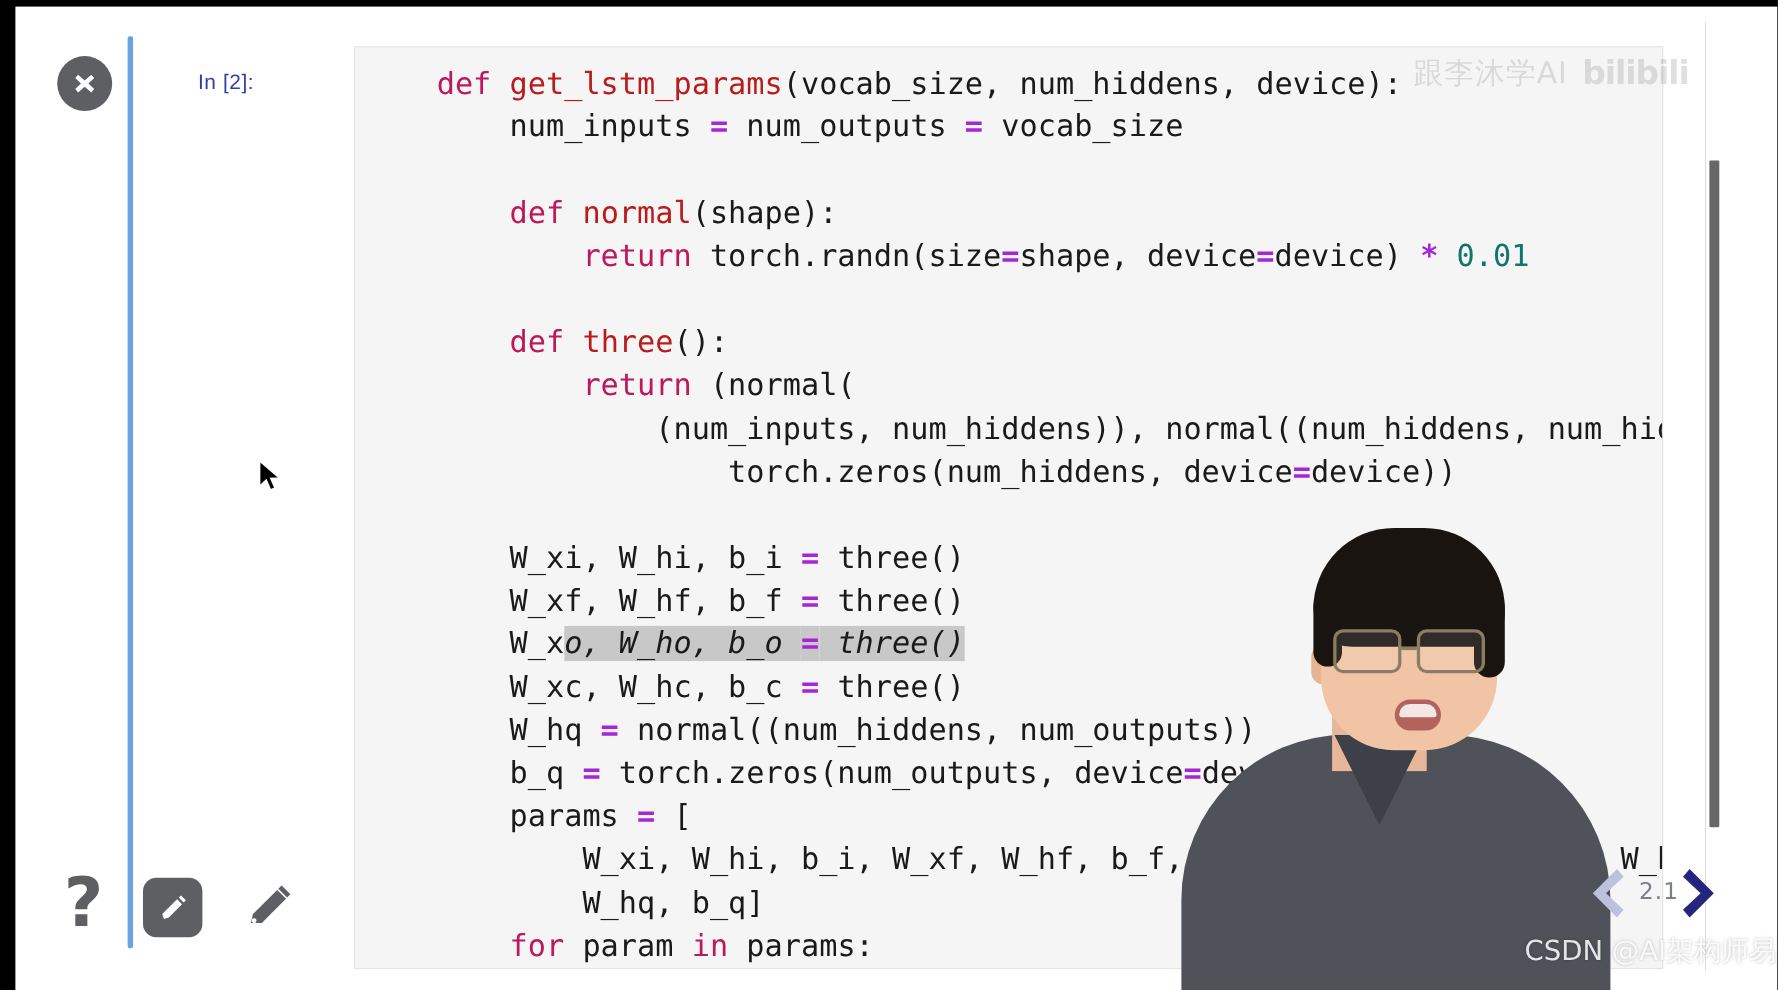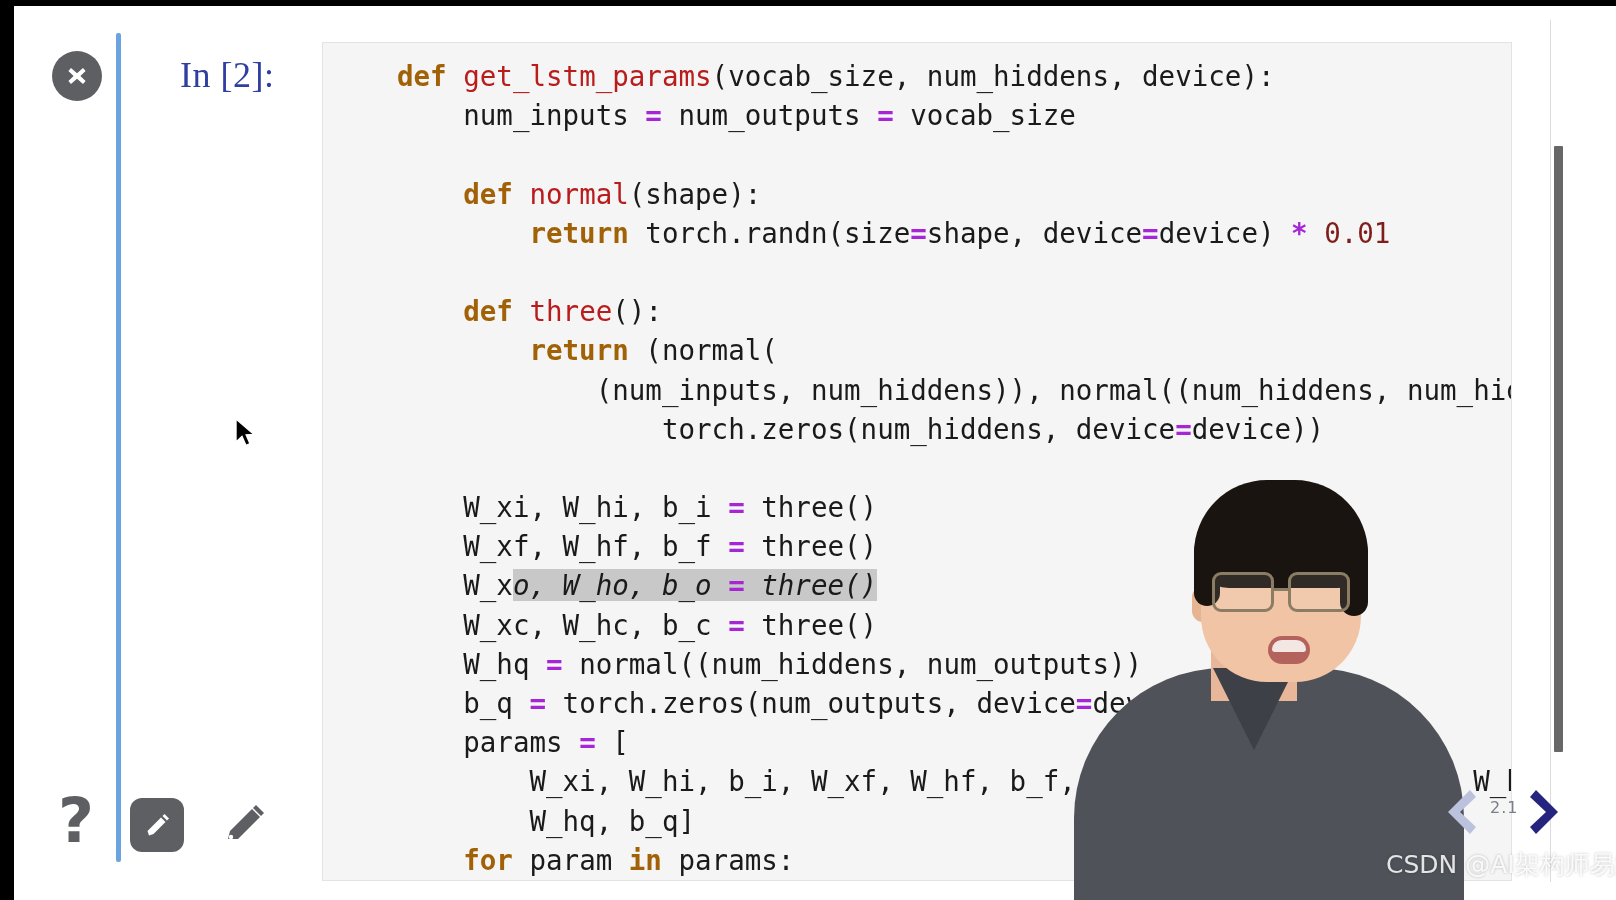--- a/index.html
+++ b/index.html
@@ -42,22 +42,22 @@
     left: 102px; top: 27px;
     width: 5px; height: 829px;
     background: #6aa3e0;
     border-radius: 2px;
   }
 
   
   #prompt {
     position: absolute;
     left: 166px; top: 50px;
-    font-family: Liberation Serif, serif;
-    font-size: 36px;
+    font-family: Liberation Sans, sans-serif;
+    font-size: 19px;
     line-height: 39px;
     color: #303f9f;
     letter-spacing: 0.5px;
     white-space: pre;
   }
 
   
   #code-cell {
     position: absolute;
     left: 308px; top: 36px;
@@ -71,24 +71,24 @@
     left: 74px; top: 14px;
     font-family: "DejaVu Sans Mono", "Liberation Mono", monospace;
     font-size: 27.5px;
     line-height: 39.2px;
     color: #1a1a1a;
     white-space: pre;
     letter-spacing: 0px;
     tab-size: 4;
   }
   .ln { display: block; height: 39.2px; white-space: pre; }
-  .kw   { color: #a16207; font-weight: bold; }
+  .kw   { color: #be185d; font-weight: normal; }
   .fn   { color: #b91c1c; }
   .op   { color: #a626d6; font-weight: bold; }
-  .num  { color: #7f1d1d; }
+  .num  { color: #0f766e; }
   .sel  { background: #c8c8c8; font-style: italic; }
 
   
   #vscroll-track {
     position: absolute;
     left: 1536px; top: 14px;
     width: 16px; height: 862px;
     background: #ffffff;
     border-left: 1px solid #dcdcdc;
   }
@@ -273,21 +273,21 @@
   #nav-next {
     position: absolute;
     left: 1508px; top: 778px;
     width: 46px; height: 56px;
     cursor: pointer;
   }
   #slide-num {
     position: absolute;
     left: 1476px; top: 792px;
     font-family: "DejaVu Sans", sans-serif;
-    font-size: 16px;
+    font-size: 21px;
     color: #7a7f8a;
     letter-spacing: 1px;
   }
 
   
   #csdn {
     position: absolute;
     left: 1372px; top: 842px;
     font-family: "DejaVu Sans", sans-serif;
     font-size: 25px;
@@ -314,20 +314,24 @@
 
     <div id="prompt">In [2]:</div>
 
     <div id="code-cell">
       <div id="code-pre"><span class="ln"><span class="kw">def </span><span class="fn">get_lstm_params</span><span>(vocab_size, num_hiddens, device):</span></span><span class="ln"><span>    num_inputs </span><span class="op">=</span><span> num_outputs </span><span class="op">=</span><span> vocab_size</span></span><span class="ln">&nbsp;</span><span class="ln"><span>    </span><span class="kw">def </span><span class="fn">normal</span><span>(shape):</span></span><span class="ln"><span>        </span><span class="kw">return</span><span> torch.randn(size</span><span class="op">=</span><span>shape, device</span><span class="op">=</span><span>device) </span><span class="op">*</span><span> </span><span class="num">0.01</span></span><span class="ln">&nbsp;</span><span class="ln"><span>    </span><span class="kw">def </span><span class="fn">three</span><span>():</span></span><span class="ln"><span>        </span><span class="kw">return</span><span> (normal(</span></span><span class="ln"><span>            (num_inputs, num_hiddens)), normal((num_hiddens, num_hiddens)),</span></span><span class="ln"><span>                torch.zeros(num_hiddens, device</span><span class="op">=</span><span>device))</span></span><span class="ln">&nbsp;</span><span class="ln"><span>    W_xi, W_hi, b_i </span><span class="op">=</span><span> three()</span></span><span class="ln"><span>    W_xf, W_hf, b_f </span><span class="op">=</span><span> three()</span></span><span class="ln"><span>    W_x</span><span class="sel">o, W_ho, b_o </span><span class="op sel">=</span><span class="sel"> three()</span></span><span class="ln"><span>    W_xc, W_hc, b_c </span><span class="op">=</span><span> three()</span></span><span class="ln"><span>    W_hq </span><span class="op">=</span><span> normal((num_hiddens, num_outputs))</span></span><span class="ln"><span>    b_q </span><span class="op">=</span><span> torch.zeros(num_outputs, device</span><span class="op">=</span><span>device)</span></span><span class="ln"><span>    params </span><span class="op">=</span><span> [</span></span><span class="ln"><span>        W_xi, W_hi, b_i, W_xf, W_hf, b_f, W_xo, W_ho, b_o, W_xc, W_hc, b_c,</span></span><span class="ln"><span>        W_hq, b_q]</span></span><span class="ln"><span>    </span><span class="kw">for</span><span> param </span><span class="kw">in</span><span> params:</span></span></div>
     </div>
 
     <div id="vscroll-track"></div>
     <div id="vscroll-thumb"></div>
 
+    <div id="watermark">
+      <span id="wm-text">跟李沐学AI</span>
+      <span id="wm-logo">bilibili</span>
+    </div>
 
     <div id="presenter">
       <div id="p-arm"></div>
       <div id="p-body"></div>
       <div id="p-neck"></div>
       <div id="p-vneck"></div>
       <div id="p-ear-l"></div>
       <div id="p-head"></div>
       <div id="p-hair"></div>
       <div id="p-hair2"></div>

